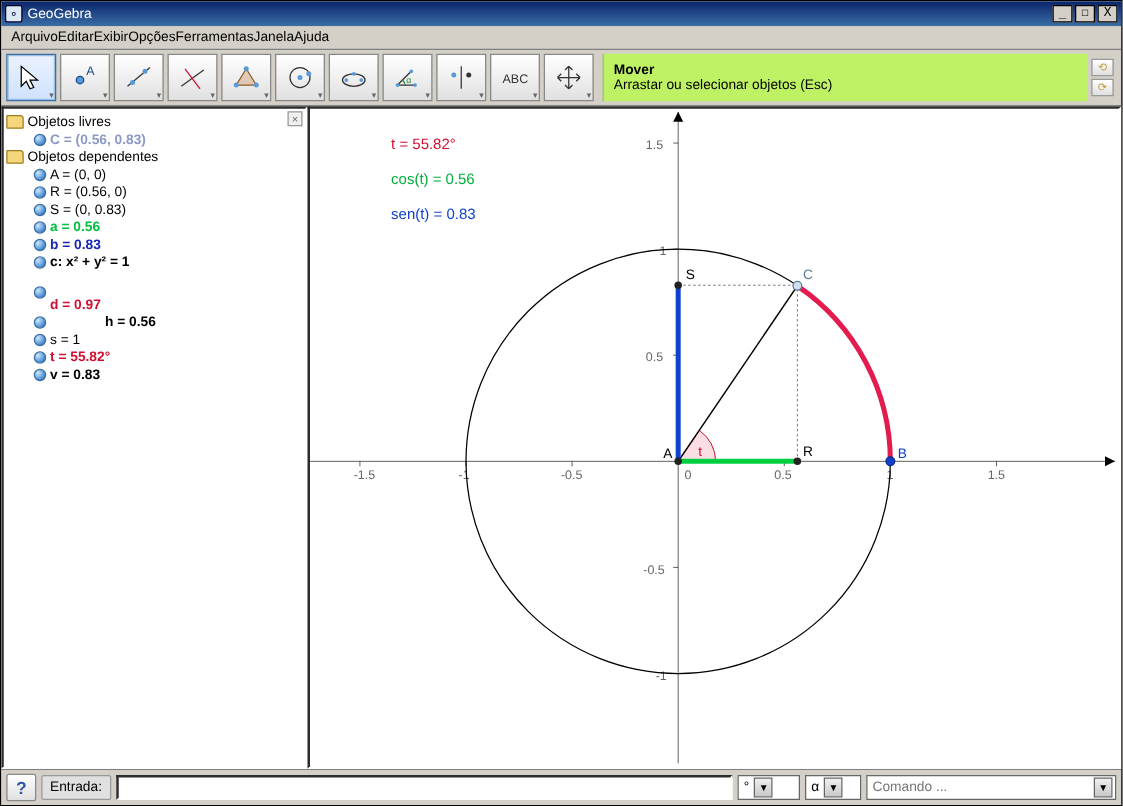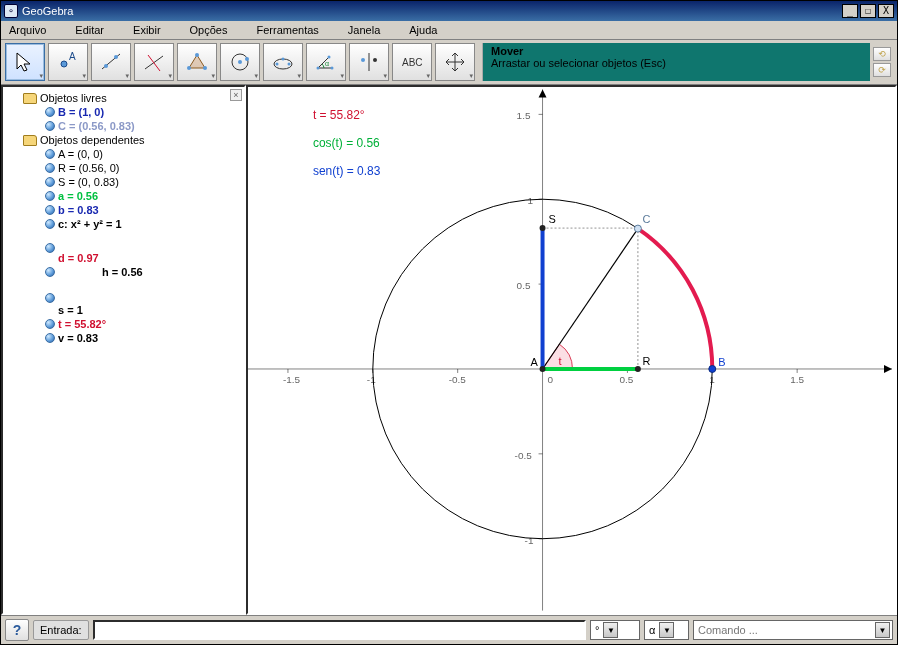--- a/index.html
+++ b/index.html
@@ -1,34 +1,34 @@
 <!DOCTYPE html>
 <html><head>
 <meta charset="utf-8">
 <style>
   * { box-sizing: border-box; margin: 0; padding: 0; font-family: Tahoma, Arial, sans-serif; }
   body { background: #d4d0c8; width: 898px; height: 645px; overflow: hidden; border: 1px solid #000; display: flex; flex-direction: column; }
   .titlebar { background: linear-gradient(#0a246a, #3a6ea5); height: 20px; display:flex; align-items:center; padding: 0 3px; color:#fff; font-size:11px; gap:4px; }
   .titlebar .appicon { width:14px; height:14px; background:#dde8f5; border:1px solid #003; display:inline-flex; align-items:center; justify-content:center; font-size:9px; color:#003; border-radius:2px;}
   .title-buttons { margin-left:auto; display:flex; gap:2px; }
   .title-buttons .tb { width:16px; height:14px; background:#d4d0c8; border:1px solid #000; display:flex; align-items:center; justify-content:center; font-size:10px; font-family: monospace; color:#000; line-height:0;}
-  .menubar { background:#d4d0c8; display:flex; gap:29px; padding: 3px 8px; font-size:11px; color:#000; border-bottom:1px solid #808080; }
+  .menubar { background:#d4d0c8; display:flex; gap:0; padding: 3px 8px; font-size:11px; color:#000; border-bottom:1px solid #808080; }
   .menubar span { cursor:default; }
   .toolbar { background:#d4d0c8; display:flex; align-items:stretch; padding:3px 4px; gap:3px; border-bottom:1px solid #808080; }
   .tool { width:40px; height:38px; background:linear-gradient(#fff,#e0e0e0); border:1px solid #888; position:relative; display:flex; align-items:center; justify-content:center; }
   .tool.selected { border:1px solid #3a6ea5; background:linear-gradient(#eaf2ff,#cfe2ff); box-shadow:inset 0 0 0 1px #9bbde0;}
   .tool::after { content:'▾'; position:absolute; bottom:0; right:1px; font-size:7px; color:#666; }
-  .tool-info { flex:1; background:#0f766e; padding:2px 8px; font-size:11px; display:flex; flex-direction:column; border-left:1px solid #aaa; margin-left:4px; }
+  .tool-info { flex:1; background:#bef264; padding:2px 8px; font-size:11px; display:flex; flex-direction:column; justify-content:center; border-left:1px solid #aaa; margin-left:4px; }
   .tool-info b { font-weight:bold; }
   .toolbar-right { display:flex; flex-direction:column; gap:2px; align-items:flex-end; justify-content:center; padding-right:2px;}
   .arrowbtn { width:18px; height:14px; background:linear-gradient(#fff,#e0e0e0); border:1px solid #999; display:flex; align-items:center; justify-content:center; font-size:9px; color:#bfa24a;}
   .content { flex:1; display:flex; border-bottom:1px solid #808080; background:#d4d0c8; }
   .sidebar { width:245px; background:#fff; border:2px inset #fff; border-color:#808080 #fff #fff #808080; overflow:hidden; font-size:11px; position:relative; }
   .sidebar .closepanel { position:absolute; top:2px; right:2px; width:12px; height:12px; border:1px solid #999; display:flex; align-items:center; justify-content:center; font-size:9px; color:#666; background:#f0f0f0;}
-  .tree { padding:4px 20px; }
+  .tree { padding:4px 2px; }
   .tree-section { display:flex; align-items:center; gap:3px; padding:1px 0; font-weight:normal; }
   .folder-icon { display:inline-block; width:14px; height:11px; background:#f6d67a; border:1px solid #a07d1e; border-radius:1px 3px 1px 1px; position:relative;}
   .tree-item { display:flex; align-items:center; gap:3px; padding:1px 0 1px 22px; white-space:nowrap; }
   .bullet { width:10px; height:10px; border-radius:50%; background:radial-gradient(circle at 30% 30%, #cde8ff 0%, #5a99d8 60%, #2b5b9c 100%); border:1px solid #3a6ea5; flex-shrink:0;}
   .tree-item span.label { }
   .canvas { flex:1; background:#fff; border:2px inset #fff; border-color:#808080 #fff #fff #808080; position:relative; overflow:hidden; }
   .bottombar { display:flex; align-items:center; padding:3px 4px; gap:4px; background:#d4d0c8; font-size:11px; height:28px; }
   .help-btn { width:24px; height:22px; background:linear-gradient(#fff,#e0e0e0); border:1px solid #888; border-radius:2px; display:flex; align-items:center; justify-content:center; color:#2b5b9c; font-weight:bold; font-size:14px;}
   .inputlabel { background:#e0e0e0; border:1px solid #999; padding:1px 6px; border-radius:2px; height:20px; display:flex; align-items:center;}
   .textinput { flex:1; height:20px; border:2px inset #fff; border-color:#808080 #fff #fff #808080; background:#fff; padding:0 4px; font-size:11px; }
@@ -148,24 +148,20 @@
   <div class="sidebar">
     <div class="closepanel">×</div>
     <div class="tree">
       <div class="tree-section">
         <span class="folder-icon"></span>
         <span>Objetos livres</span>
       </div>
       <div id="free-items">
           <div class="tree-item">
             <span class="bullet"></span>
-            <span class="label" style="color: rgb(24, 40, 176); font-weight: bold;">B = (1, 0)</span>
-          </div>
-          <div class="tree-item">
-            <span class="bullet"></span>
             <span class="label" style="color: rgb(139, 153, 199); font-weight: bold;">C = (0.56, 0.83)</span>
           </div>
         </div>
       <div class="tree-section">
         <span class="folder-icon"></span>
         <span>Objetos dependentes</span>
       </div>
       <div id="dep-items">
           <div class="tree-item">
             <span class="bullet"></span>
@@ -194,21 +190,21 @@
           <div class="tree-item">
             <span class="bullet"></span>
             <span class="label" style="color: rgb(208, 16, 48); font-weight: bold; margin-top: 20px;">d = 0.97</span>
           </div>
           <div class="tree-item">
             <span class="bullet"></span>
             <span class="label" style="color: rgb(0, 0, 0); font-weight: bold; margin-left: 44px;">h = 0.56</span>
           </div>
           <div class="tree-item">
             <span class="bullet"></span>
-            <span class="label" style="color: rgb(0, 0, 0); font-weight: bold; margin-top: 24px;">s = 1</span>
+            <span class="label" style="color: rgb(0, 0, 0); font-weight: normal;">s = 1</span>
           </div>
           <div class="tree-item">
             <span class="bullet"></span>
             <span class="label" style="color: rgb(208, 16, 48); font-weight: bold;">t = 55.82°</span>
           </div>
           <div class="tree-item">
             <span class="bullet"></span>
             <span class="label" style="color: rgb(0, 0, 0); font-weight: bold;">v = 0.83</span>
           </div>
         </div>

